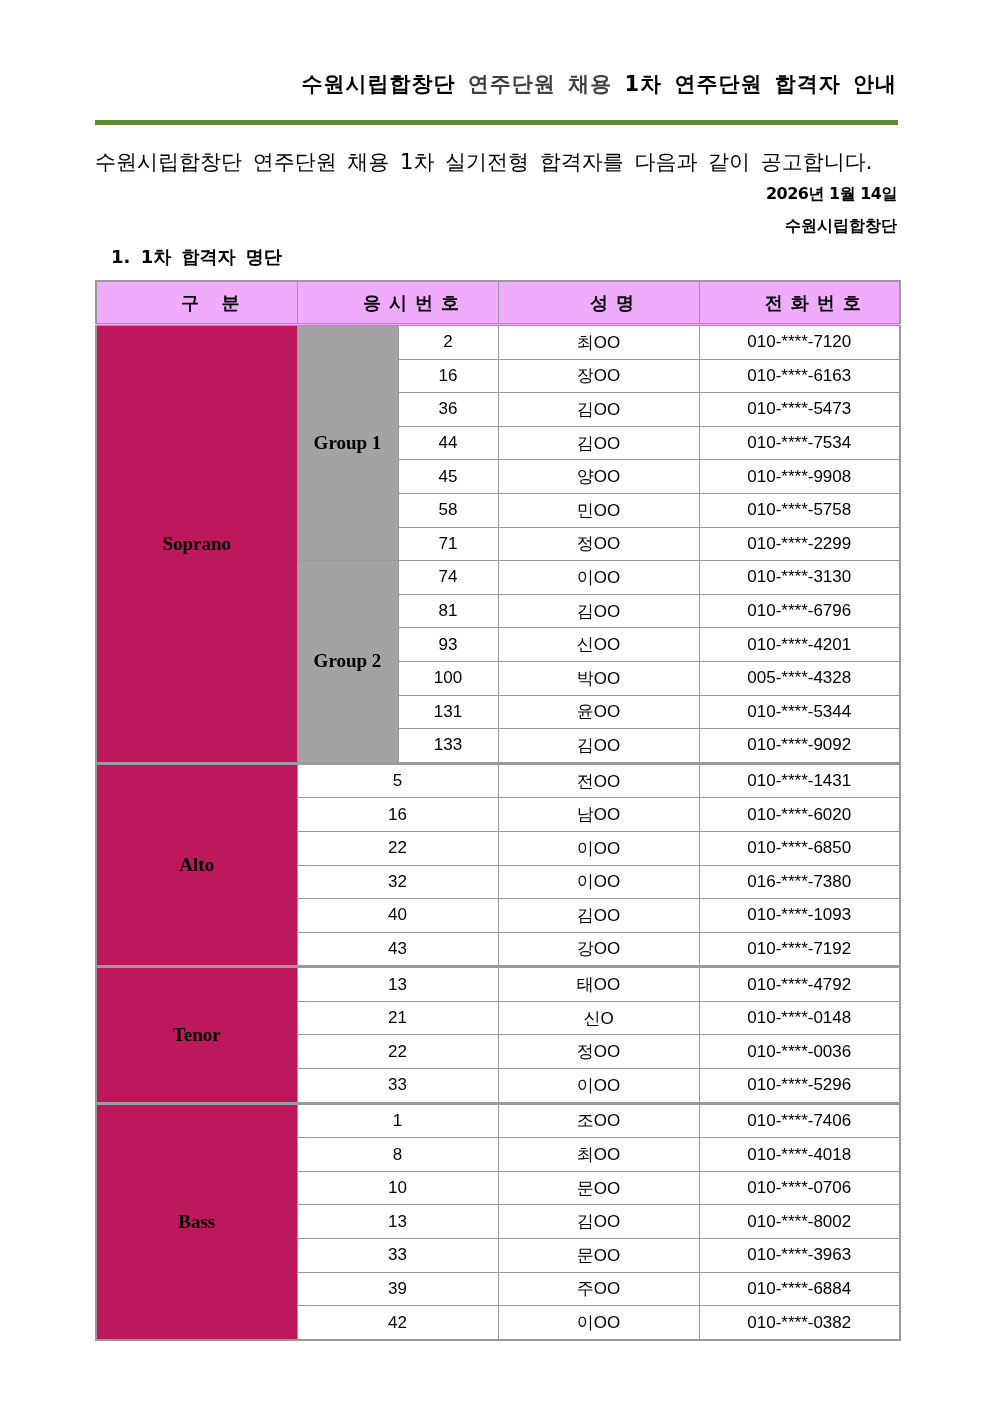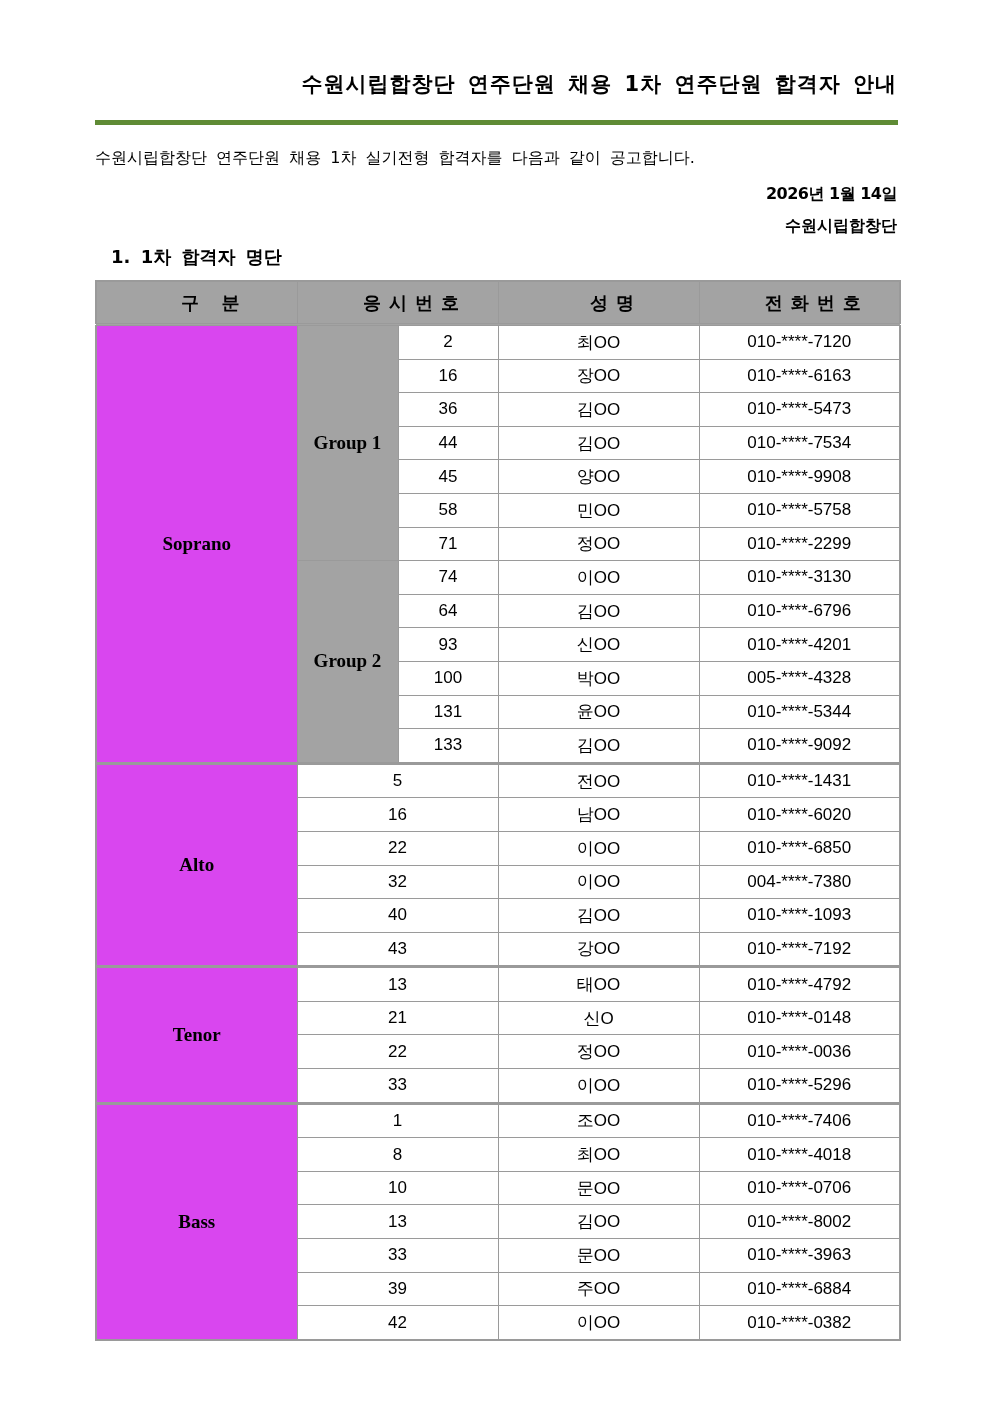--- a/index.html
+++ b/index.html
@@ -1,58 +1,58 @@
 <!DOCTYPE html>
 <html><head>
 <meta charset="utf-8">
 <style>
   html, body { margin: 0; padding: 0; background: #ffffff; }
   body { width: 992px; height: 1403px; position: relative; font-family: "DejaVu Sans", sans-serif; color: #000; }
   .title {
     position: absolute; right: 95px; top: 70px;
     font-size: 21px; font-weight: bold; letter-spacing: 1px; word-spacing: 4px;
   }
-  .title .green { color: #000000; }
+  .title .green { color: #404040; }
   .rule {
     position: absolute; left: 95px; top: 120px; width: 803px; height: 5px;
     background: #5f8b35;
   }
   .intro {
     position: absolute; left: 95px; top: 148px;
-    font-size: 16px; word-spacing: 4px;
+    font-size: 21px; word-spacing: 4px;
   }
   .date {
     position: absolute; right: 95px; top: 184px;
     font-size: 16px; font-weight: bold; letter-spacing: -0.5px;
   }
   .org {
     position: absolute; right: 95px; top: 216px;
     font-size: 16px; font-weight: bold;
   }
   .section {
     position: absolute; left: 95px; top: 245px;
     font-size: 18px; font-weight: bold; word-spacing: 4px; margin-left: 16px;
   }
   table.roster {
     position: absolute; left: 95px; top: 280px;
     width: 806px; border-collapse: collapse;
     border: 2px solid #9a9a9a;
   }
   table.roster th {
-    background: #a3a3a3; height: 39px;
+    background: #f0abfc; height: 39px;
     font-size: 18px; font-weight: bold; letter-spacing: 8px;
     border: 1px solid #9a9a9a; border-bottom: 3px double #9a9a9a; padding-left: 36px;
   }
   table.roster td {
     height: 32.6px; border: 1px solid #9a9a9a;
     text-align: center; font-family: "Liberation Sans", sans-serif; font-size: 17px;
     padding: 0;
   }
   td.part {
-    background: #d946ef; font-family: "Liberation Serif", serif !important;
+    background: #be185d; font-family: "Liberation Serif", serif !important;
     font-weight: bold; font-size: 19px !important;
   }
   td.grp {
     background: #a3a3a3; font-family: "Liberation Serif", serif !important;
     font-weight: bold; font-size: 19px !important;
   }
   tr.sep td { border-top: 3px solid #9a9a9a; }
   col.c1 { width: 201px; } col.c2 { width: 101px; } col.c3 { width: 100px; }
   col.c4 { width: 201px; } col.c5 { width: 201px; }
 </style>
@@ -124,21 +124,21 @@
         <td>정OO</td>
         <td>010-****-2299</td>
       </tr>
       <tr>
         <td class="grp" rowspan="6">Group 2</td>
         <td>74</td>
         <td>이OO</td>
         <td>010-****-3130</td>
       </tr>
       <tr>
-        <td>64</td>
+        <td>81</td>
         <td>김OO</td>
         <td>010-****-6796</td>
       </tr>
       <tr>
         <td>93</td>
         <td>신OO</td>
         <td>010-****-4201</td>
       </tr>
       <tr>
         <td>100</td>
@@ -167,21 +167,21 @@
         <td>010-****-6020</td>
       </tr>
       <tr>
         <td colspan="2">22</td>
         <td>이OO</td>
         <td>010-****-6850</td>
       </tr>
       <tr>
         <td colspan="2">32</td>
         <td>이OO</td>
-        <td>004-****-7380</td>
+        <td>016-****-7380</td>
       </tr>
       <tr>
         <td colspan="2">40</td>
         <td>김OO</td>
         <td>010-****-1093</td>
       </tr>
       <tr>
         <td colspan="2">43</td>
         <td>강OO</td>
         <td>010-****-7192</td>

